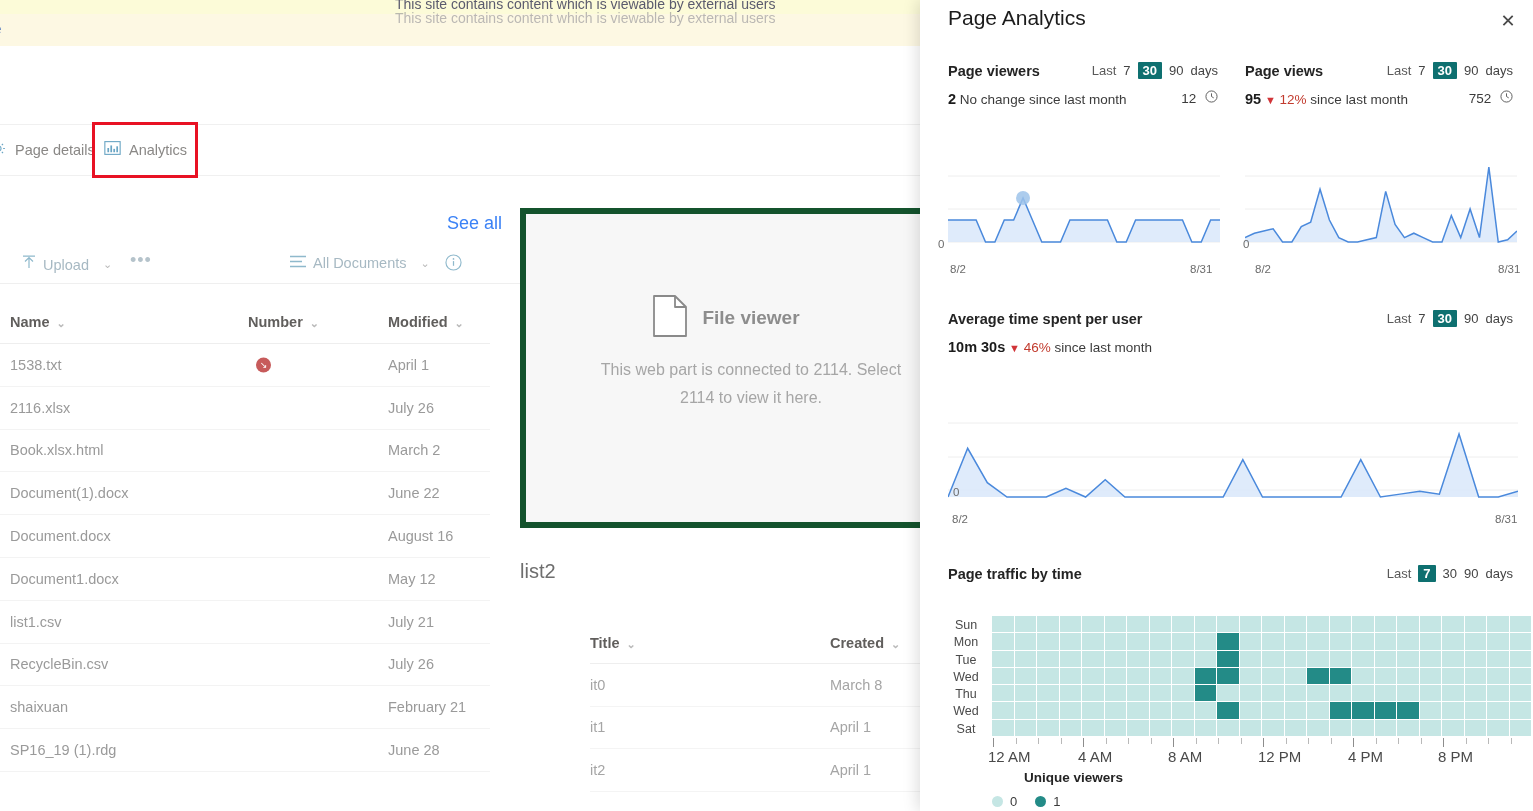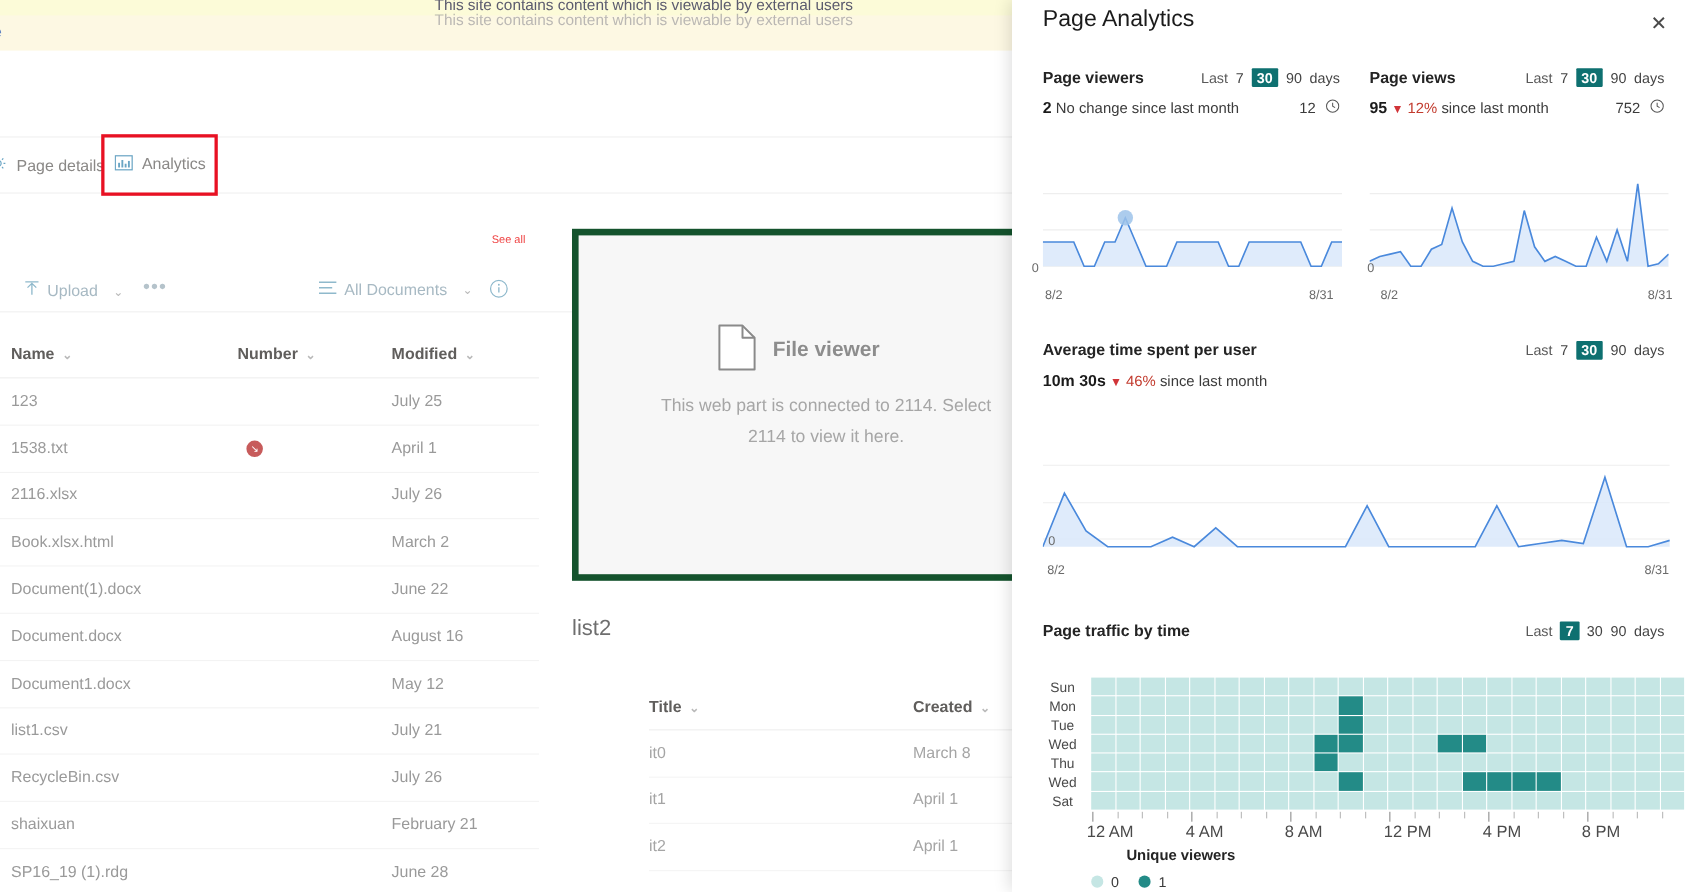--- a/index.html
+++ b/index.html
@@ -52,21 +52,21 @@
   .cmd-analytics { left: 104px; }
   .hl-box {
     position: absolute; left: 92px; top: 122px;
     width: 106px; height: 56px;
     border: 3px solid #e81123; background: transparent;
     pointer-events: none;
   }
 
   .seeall {
     position: absolute; left: 447px; top: 213px;
-    font-size: 10px; color: #ef4444; cursor: pointer;
+    font-size: 18px; color: #3b82f6; cursor: pointer;
   }
 
   .toolbar2 {
     position: absolute; left: 0; top: 246px; width: 920px; height: 38px;
     border-bottom: 1px solid #efefef;
   }
   .tb-item {
     position: absolute; top: 9px; display: flex; align-items: center; gap: 7px;
     font-size: 14.5px; color: #a7b9c3; white-space: nowrap;
   }
@@ -80,21 +80,21 @@
   .fth {
     display: flex; height: 44px; align-items: center;
     border-bottom: 1px solid #eeeeee;
     font-size: 14.5px; color: #797775; font-weight: 600;
   }
   .ftr {
     display: flex; height: 42.8px; align-items: center;
     border-bottom: 1px solid #f3f3f3;
     font-size: 14.5px; color: #9a9a9a;
   }
-  .c-name { width: 216px; padding-left: 10px; }
+  .c-name { width: 248px; padding-left: 10px; }
   .c-num  { width: 140px; position: relative; }
   .c-mod  { width: 100px; }
   .fth .c-name, .fth .c-num, .fth .c-mod { color: #605e5c; }
   .chev { color: #b9b9b9; font-size: 11px; margin-left: 7px; }
   .dot-icon {
     position: absolute; left: 8px; top: 50%; transform: translateY(-50%);
     width: 15px; height: 15px; border-radius: 50%;
     background: #c75b5b; color: #fff; font-size: 9px;
     display: flex; align-items: center; justify-content: center;
   }
@@ -269,25 +269,20 @@
           <span>Name</span><span class="chev">⌄</span>
         </div>
         <div class="c-num">
           <span>Number</span><span class="chev">⌄</span>
         </div>
         <div class="c-mod">
           <span>Modified</span><span class="chev">⌄</span>
         </div>
       </div>
       <div id="file-rows">
-          <div class="ftr">
-            <div class="c-name">123</div>
-            <div class="c-num"></div>
-            <div class="c-mod">July 25</div>
-          </div>
           <div class="ftr">
             <div class="c-name">1538.txt</div>
             <div class="c-num">
               <span class="dot-icon">↘</span>
             </div>
             <div class="c-mod">April 1</div>
           </div>
           <div class="ftr">
             <div class="c-name">2116.xlsx</div>
             <div class="c-num"></div>

